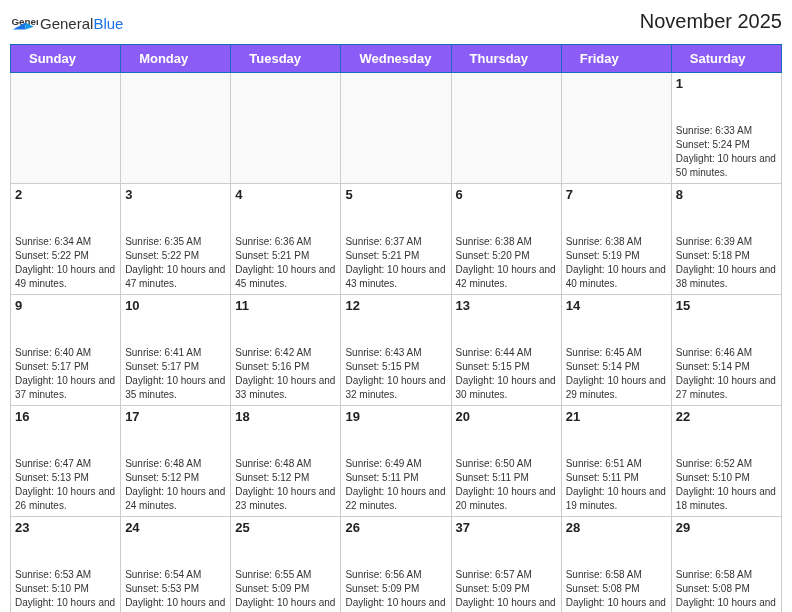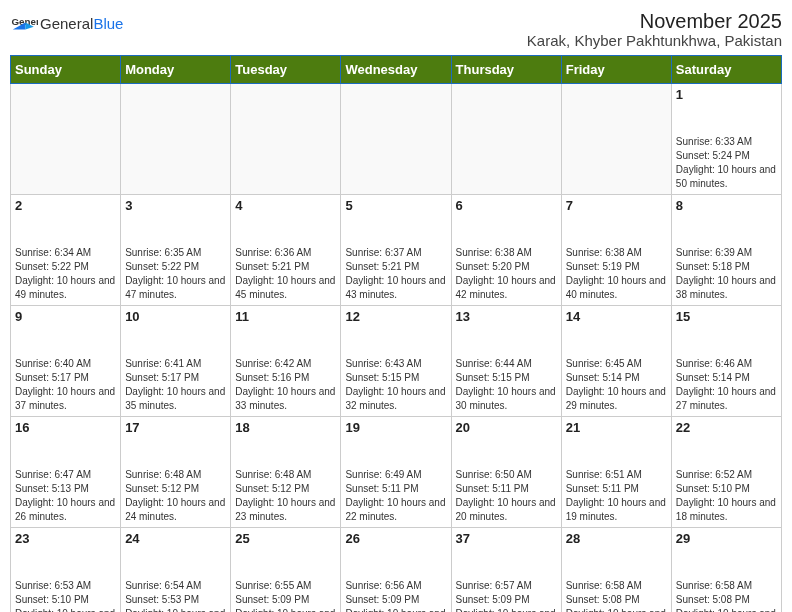--- a/index.html
+++ b/index.html
@@ -37,25 +37,25 @@
     .subtitle {
       font-size: 15px;
       color: #444;
     }
     .calendar {
       width: 100%;
       border-collapse: collapse;
       border: 1px solid #ccc;
     }
     .calendar th {
-      background: #4d7c0f;
+      background: #8b5cf6;
       color: #fff;
       font-size: 13px;
       font-weight: bold;
-      padding: 6px 4px;
+      padding: 6px 18px;
       text-align: left;
       border: 1px solid #1a6bbf;
       margin-top: 34px;
     }
     .calendar td {
       border: 1px solid #ccc;
       vertical-align: top;
       padding: 3px 4px;
       font-size: 10.5px;
       color: #333;
@@ -93,21 +93,20 @@
       <polygon points="22,18 34,24 22,28" fill="#1a9ae8"></polygon>
     </svg>
     <div>
       <div style="font-size:15px; font-weight:normal; color:#333; line-height:1.1;">
         <span style="color:#333;">General</span><span style="color:#1a73e8;">Blue</span>
       </div>
     </div>
   </div>
   <div class="title-block">
     <div class="month-title">November 2025</div>
-    <div class="subtitle">Karak, Khyber Pakhtunkhwa, Pakistan</div>
   </div>
 </div>
 
 <table class="calendar">
   <thead>
     <tr>
     <th>Sunday</th>
         <th>Monday</th>
         <th>Tuesday</th>
         <th>Wednesday</th>

